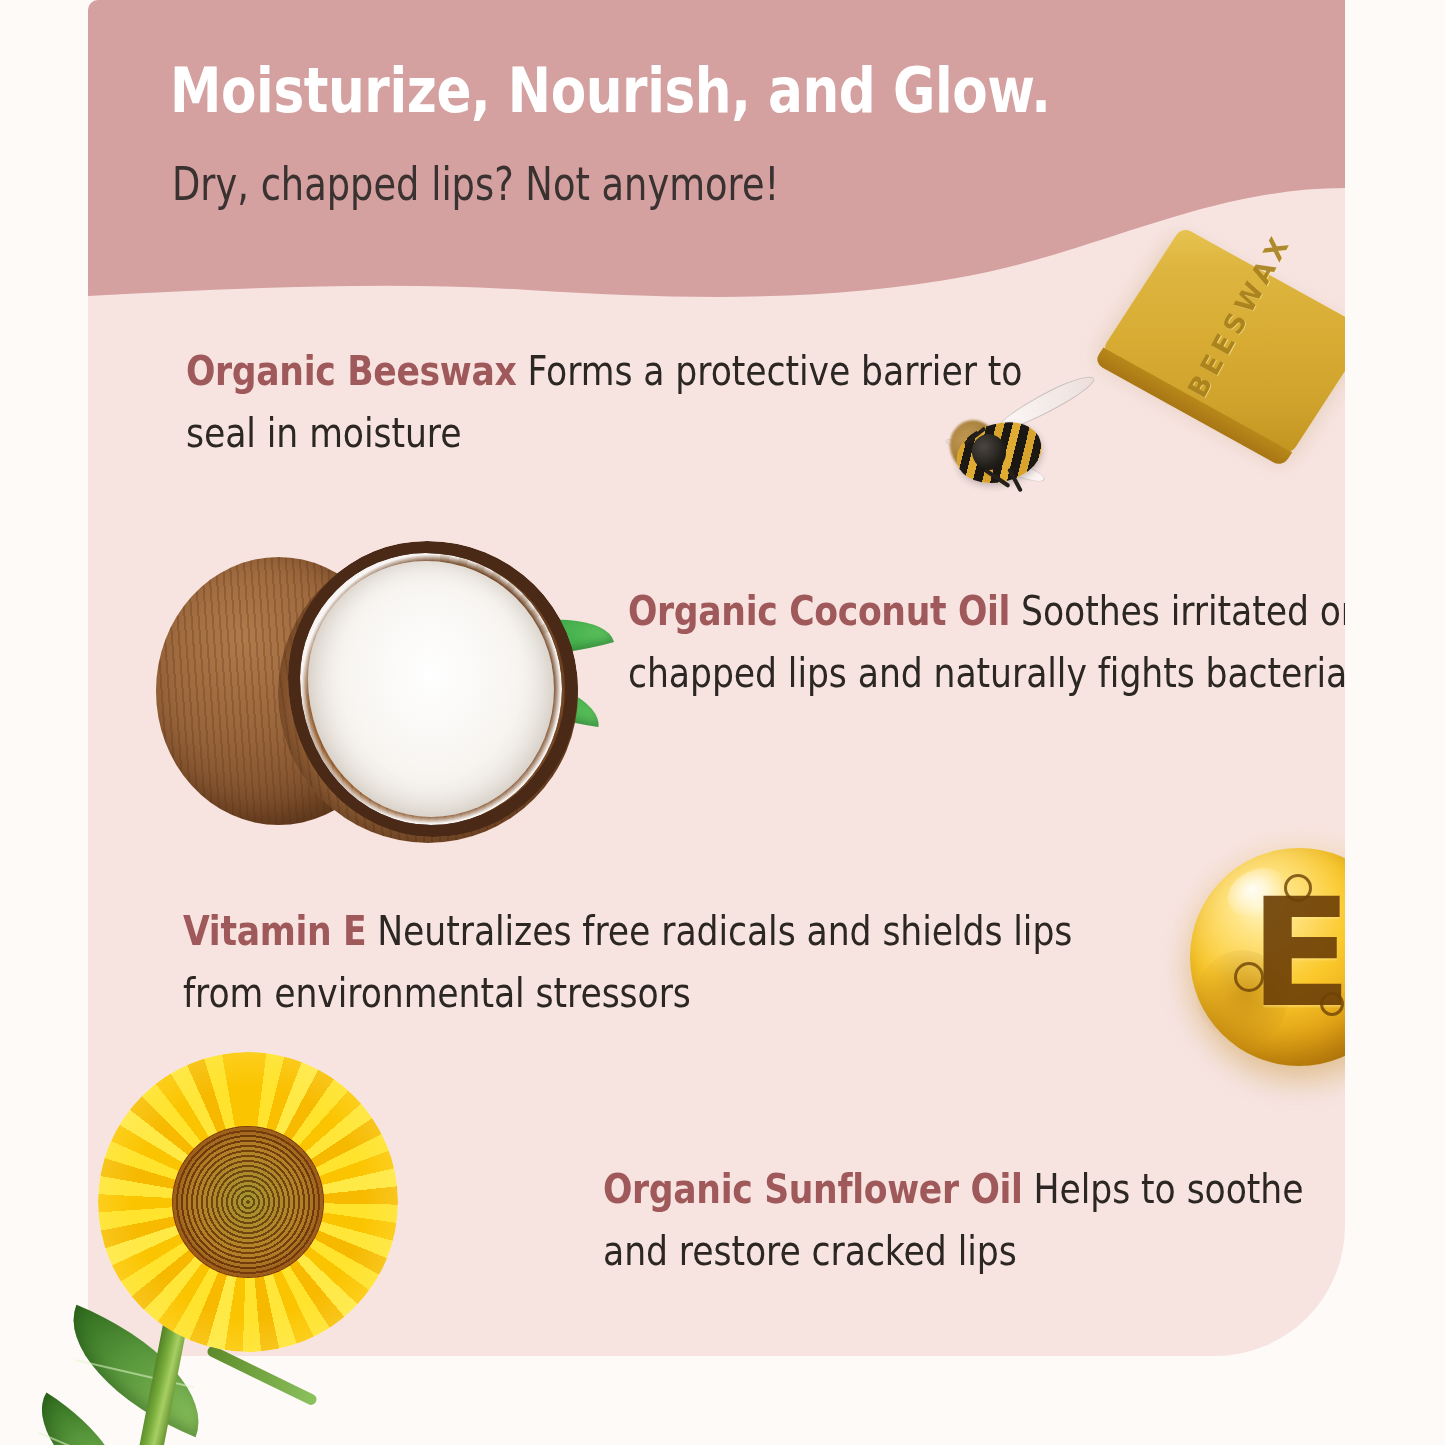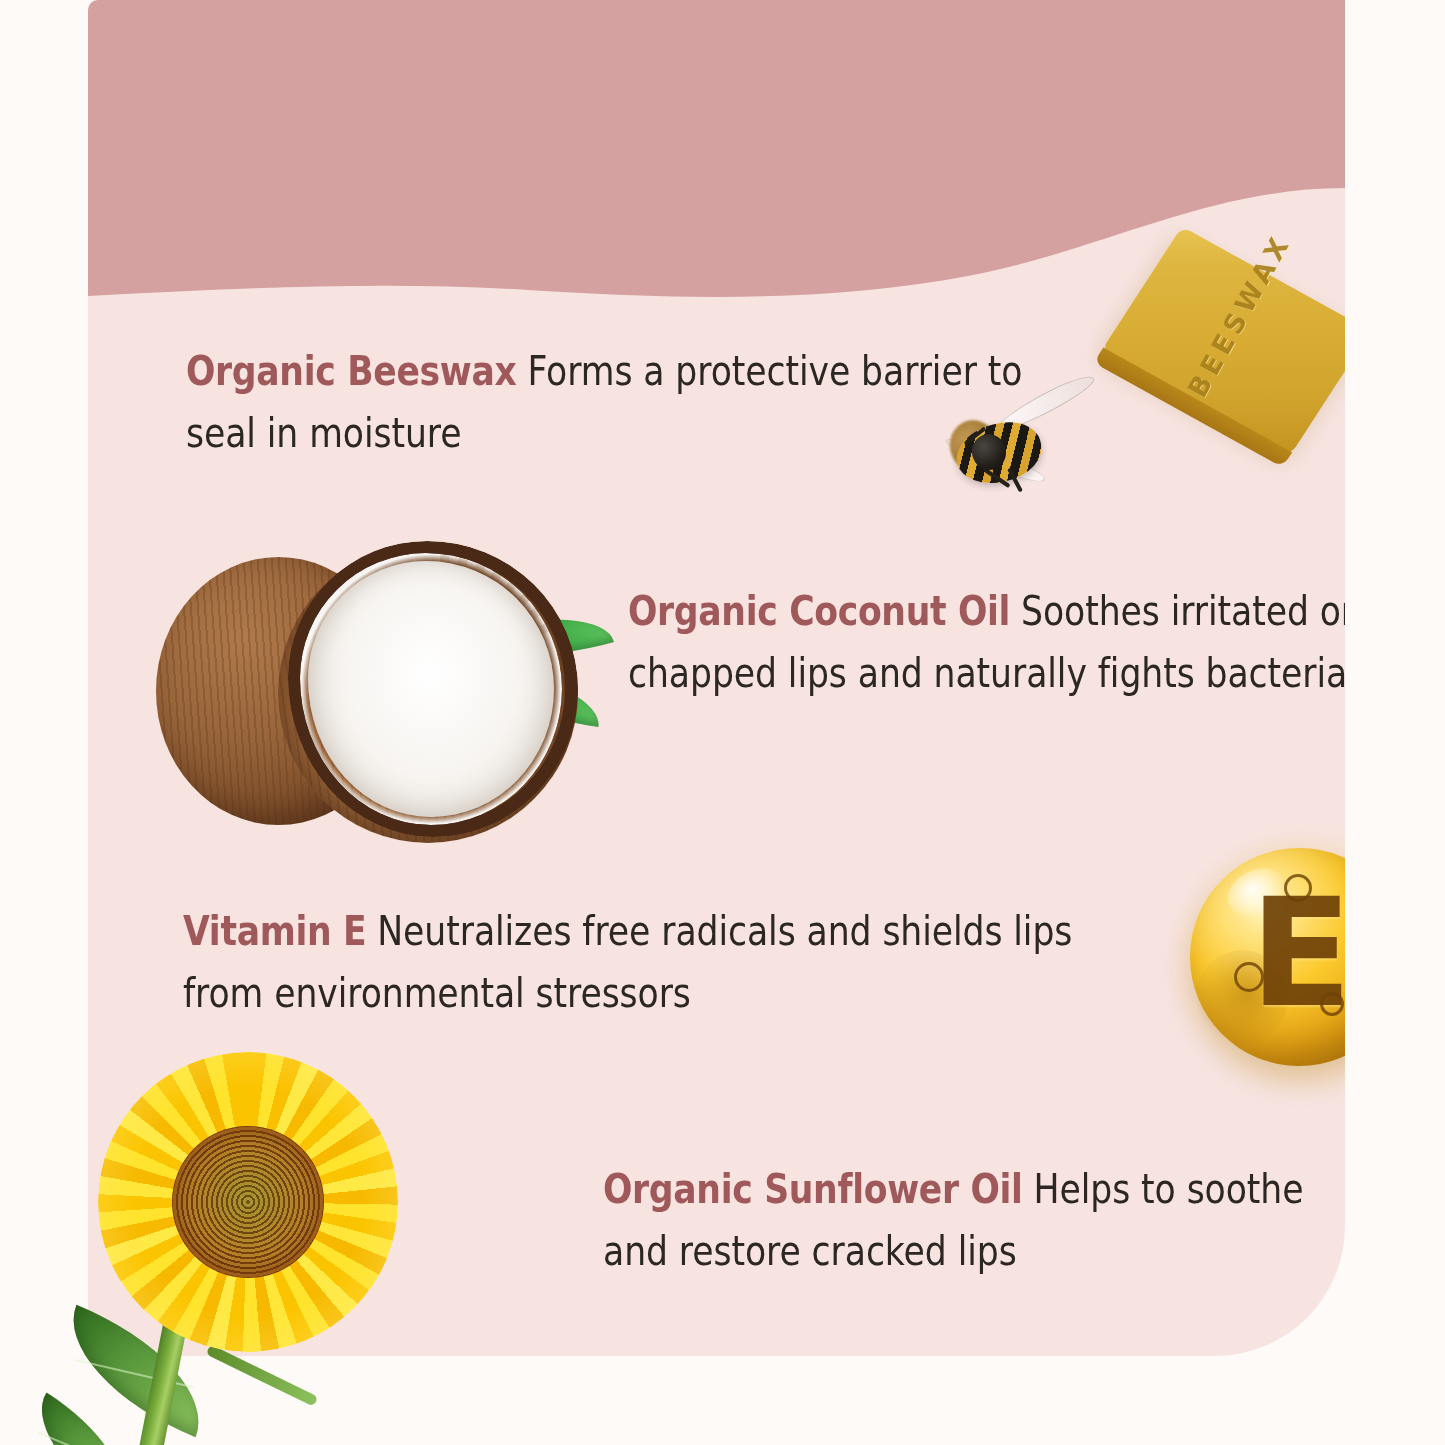--- a/index.html
+++ b/index.html
@@ -282,20 +282,24 @@
 <body>
 
 <div id="stage">
 
   <div class="card">
 
     <svg class="header-wave" viewBox="0 0 1257 320" preserveAspectRatio="none" aria-hidden="true">
       <path d="M0,0 H1257 V188 C1120,188 1010,252 880,276 C740,302 600,300 440,290 C300,281 150,288 0,296 Z" fill="#d4a0a0"></path>
     </svg>
 
+    <div class="header-text">
+      <div class="title">Moisturize, Nourish, and Glow.</div>
+      <div class="subtitle">Dry, chapped lips? Not anymore!</div>
+    </div>
 
     <div class="art wax-wrap">
       <div class="wax-bar"></div>
     </div>
     <div class="wax-label">BEESWAX</div>
 
     <div class="art bee-wrap">
       <div class="bee-wing"></div>
       <div class="bee-wing2"></div>
       <div class="bee-fuzz"></div>

